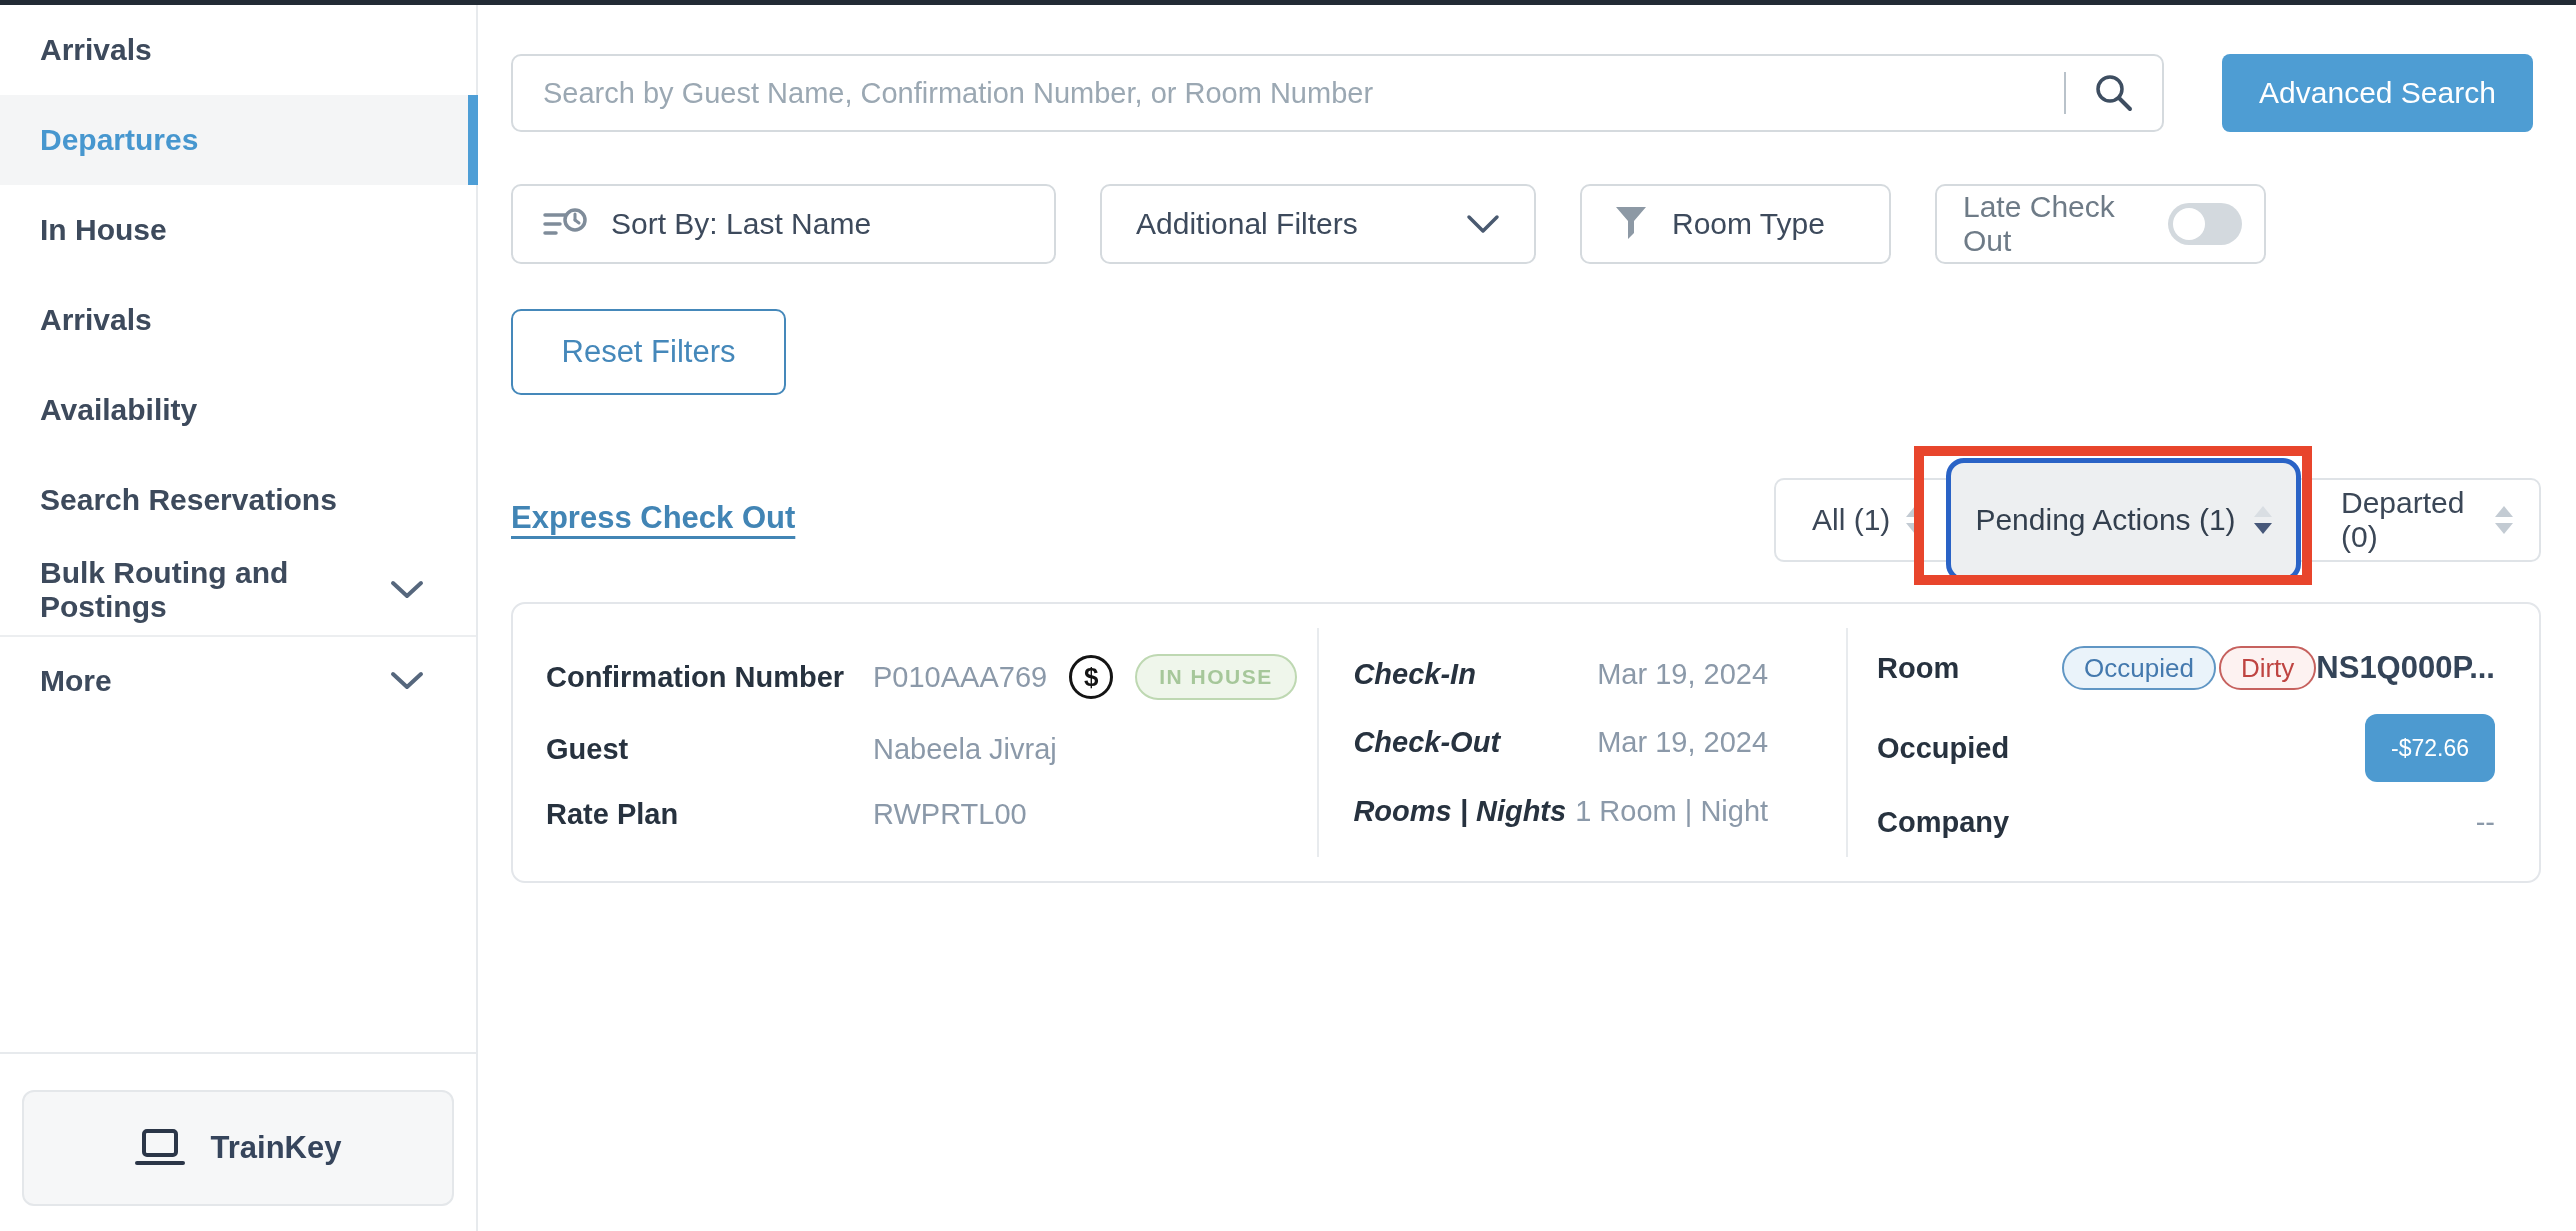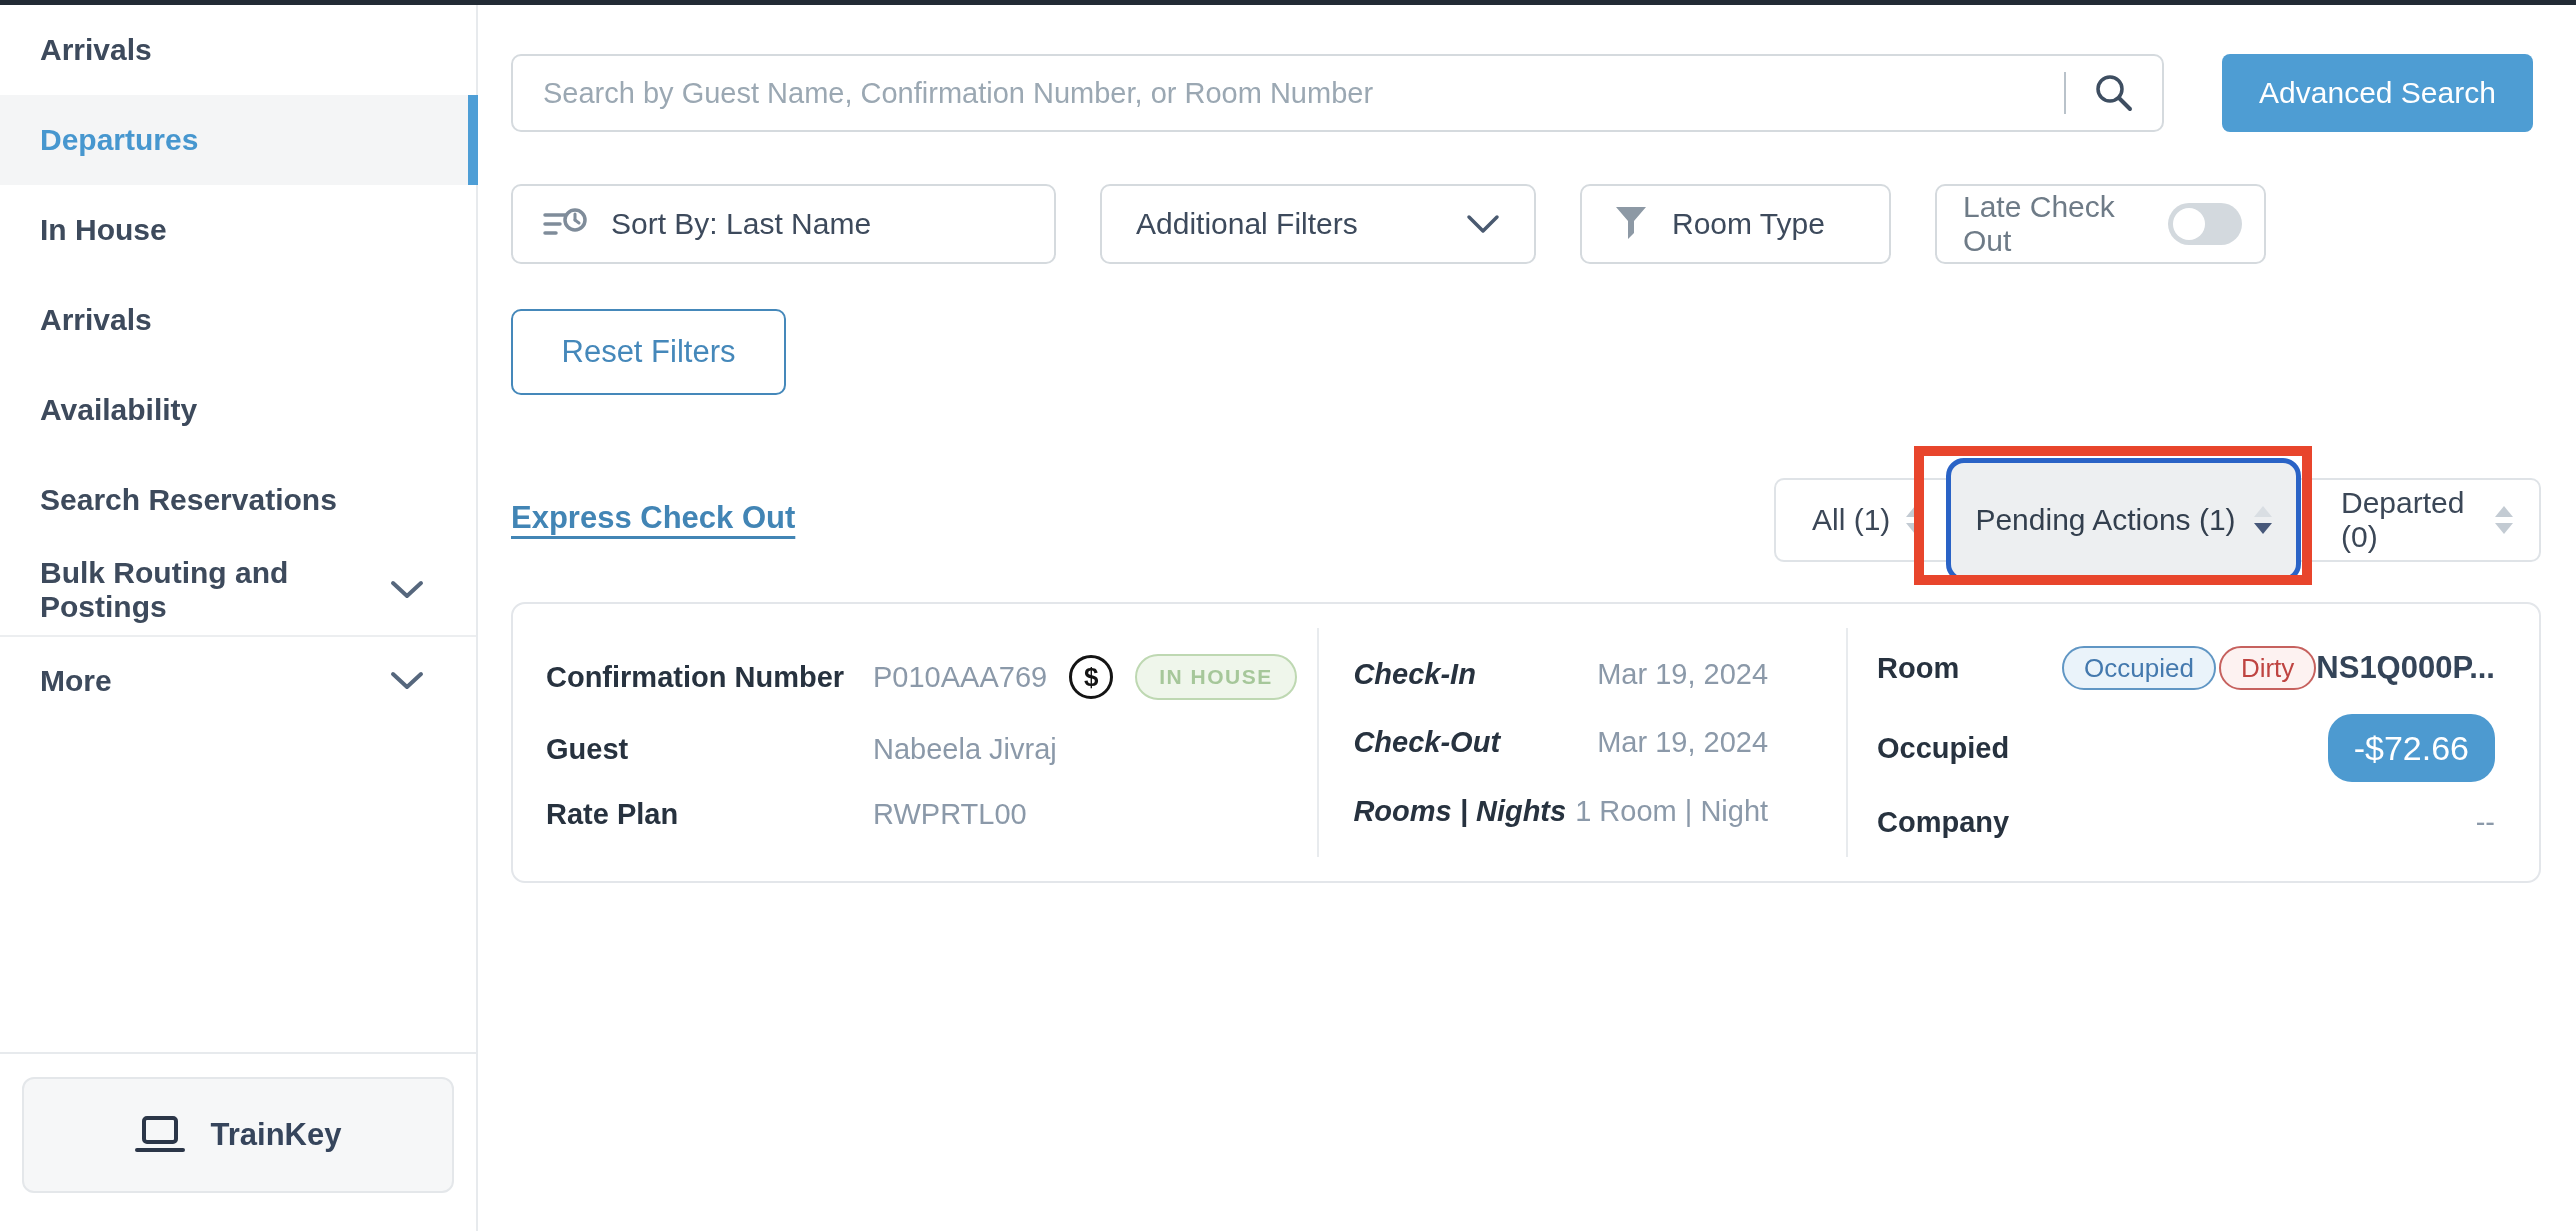--- a/index.html
+++ b/index.html
@@ -14,21 +14,21 @@
              background:#fff; border-right:2px solid #e7eaed; }
   .nav-item { height:90px; display:flex; align-items:center; justify-content:space-between;
               padding:0 52px 0 40px; font-size:30px; font-weight:700; color:#3d4a5c; cursor:pointer; }
   .nav-item.selected { background:#f4f5f6; color:#4797cf; position:relative; }
   .nav-item.selected::after { content:""; position:absolute; right:-2px; top:0; width:10px; height:100%; background:#4e9ed6; }
   .nav-item.divided { border-top:2px solid #eceef0; }
   .chev { width:34px; height:20px; flex:none; }
   .chev svg { display:block; }
 
   .side-footer { position:absolute; left:0; top:1047px; width:100%; border-top:2px solid #e7eaed; }
-  .trainkey { margin:23px 22px 0 22px; width:432px; height:116px; background:#f6f7f8;
+  .trainkey { margin:36px 22px 0 22px; width:432px; height:116px; background:#f6f7f8;
               border:2px solid #e4e7ea; border-radius:12px; display:flex; align-items:center;
               justify-content:center; gap:26px; font-size:31px; font-weight:700; color:#36455c; cursor:pointer; }
 
   
   .main { position:absolute; left:478px; top:5px; width:2098px; height:1226px; }
 
   .search-row { position:absolute; left:33px; top:49px; display:flex; align-items:center; }
   .search-box { width:1653px; height:78px; border:2px solid #d5dade; border-radius:10px;
                 display:flex; align-items:center; background:#fff; }
   .search-box input { flex:1; height:100%; border:none; outline:none; background:transparent;
@@ -101,21 +101,21 @@
   .pill.inhouse { height:46px; padding:0 22px; background:#eff6eb; border:2px solid #bed8b2;
                   color:#a6c79a; font-size:21px; font-weight:700; letter-spacing:1.5px; }
   .pill.occupied { height:44px; padding:0 20px; background:#eaf3fa; border:2px solid #6096c4;
                    color:#4479ae; font-size:26px; }
   .pill.dirty { height:44px; padding:0 20px; background:#fdf2f1; border:2px solid #c6615e;
                 color:#bf4441; font-size:26px; }
   .room-lbl { width:133px; flex:none; }
   .pills { display:flex; gap:3px; margin-left:52px; }
   .room-code { margin-left:auto; font-size:31px; font-weight:700; color:#344458; }
   .balance-btn { margin-left:auto; height:68px; padding:0 26px; background:#4d9ad0; color:#fff;
-                 border:none; border-radius:24px; font-size:34px; cursor:pointer;
+                 border:none; border-radius:12px; font-size:23px; cursor:pointer;
                  font-family:"Liberation Sans","DejaVu Sans",sans-serif; }
   .company-val { margin-left:auto; }
 
   svg { display:block; }
 </style>
 </head>
 <body>
 
 <div class="stage">
   <div class="topline"></div>

